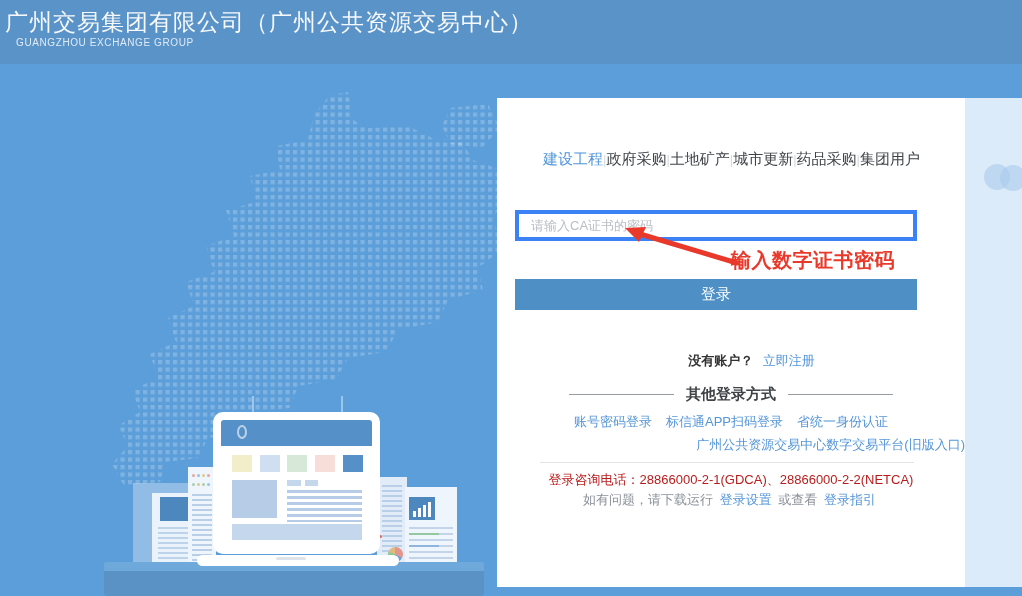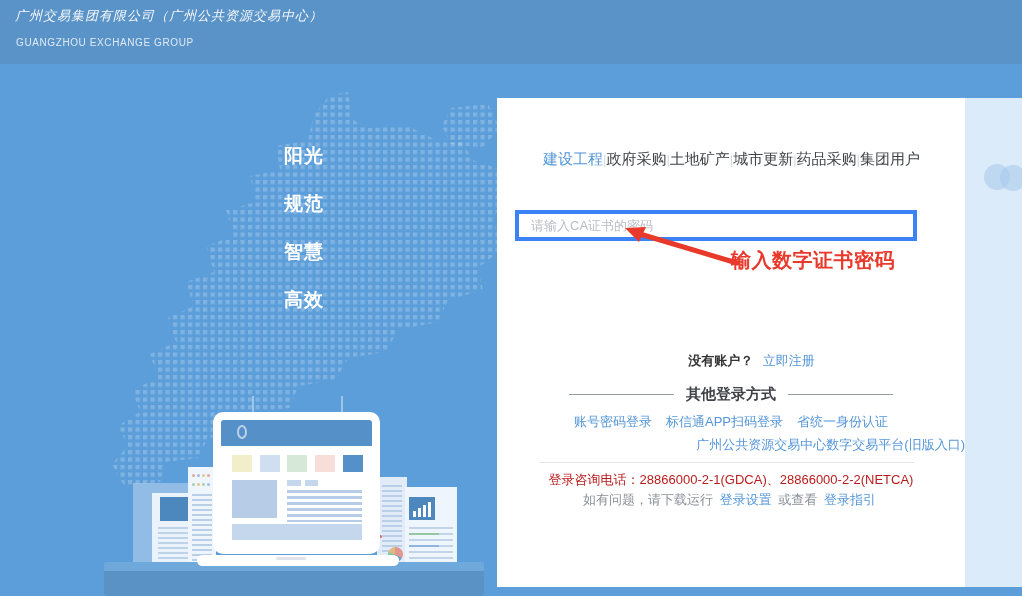--- a/index.html
+++ b/index.html
@@ -2,21 +2,21 @@
 <html><head>
 <meta charset="utf-8">
 <style>
   * { margin:0; padding:0; box-sizing:border-box; }
   html,body { width:1022px; height:596px; }
   body { font-family:"Liberation Sans","DejaVu Sans",sans-serif; }
   .page { position:relative; width:1022px; height:596px; overflow:hidden; background:#5c9ed9; }
 
   
   .header { position:absolute; left:0; top:0; width:1022px; height:64px; background:#5a93c7; z-index:10; }
-  .header-title { position:absolute; left:15px; top:7px; font-size:13px; color:#f6f9fc; letter-spacing:1px;font-style:italic; }
+  .header-title { position:absolute; left:5px; top:7px; font-size:23px; color:#f6f9fc; letter-spacing:1px; }
   .header-sub { position:absolute; left:16px; top:37px; font-size:10px; color:#dfeaf6; letter-spacing:.6px; }
 
   
   .map-svg { position:absolute; left:68px; top:90px; z-index:1; }
 
   
   .slogans { position:absolute; left:284px; top:146px; display:flex; flex-direction:column; gap:29px; z-index:2; }
   .slogan { font-size:19px; font-weight:bold; color:#ffffff; letter-spacing:1px; line-height:19px; }
 
   
@@ -112,26 +112,20 @@
   <svg class="map-svg" width="440" height="400" viewBox="0 0 440 400">
     <defs>
       <pattern id="dots" width="7.5" height="7.5" patternUnits="userSpaceOnUse">
         <rect width="4.2" height="4.2" fill="rgba(255,255,255,0.22)"></rect>
       </pattern>
     </defs>
     <path fill="url(#dots)" d="M262,5 L280,2 L285,30 L300,38 L340,36 L368,50 L392,48 L405,70 L428,78 L438,102 L425,130 L436,158 L410,178 L415,200 L380,210 L370,232 L330,240 L318,262 L280,268 L268,290 L230,296 L222,318 L186,322 L174,344 L140,348 L130,368 L98,372 L92,392 L56,396 L44,374 L60,356 L50,336 L72,322 L64,300 L90,288 L82,264 L108,252 L100,228 L126,216 L118,192 L146,182 L138,156 L166,146 L158,120 L188,112 L182,86 L212,80 L208,56 L240,50 L246,24 Z"></path>
     <path fill="url(#dots)" d="M382,18 L420,14 L432,38 L414,58 L382,54 L374,36 Z"></path>
   </svg>
 
-  <div class="slogans">
-    <div class="slogan">阳光</div>
-    <div class="slogan">规范</div>
-    <div class="slogan">智慧</div>
-    <div class="slogan">高效</div>
-  </div>
 
   <div class="antenna" style="left:252px; top:396px;"></div>
   <div class="antenna" style="left:341px; top:396px;"></div>
 
   <div class="sheet backing-sheet"></div>
   <div class="sheet sheet1">
     <div class="sheet1-img"></div>
     <div class="sheet1-lines"></div>
   </div>
   <div class="sheet sheet2">
@@ -198,20 +192,21 @@
       <span class="tab-sep">|</span>
       <span class="tab">城市更新</span>
       <span class="tab-sep">|</span>
       <span class="tab">药品采购</span>
       <span class="tab-sep">|</span>
       <span class="tab">集团用户</span>
     </div>
 
     <input class="pwd-input" type="text" placeholder="请输入CA证书的密码" style="">
 
+    <button class="login-btn">登录</button>
 
     <div class="register-row">
       <span class="no-account">没有账户？</span>
       <span class="link">立即注册</span>
     </div>
 
     <div class="divider-row">
       <span class="divider-line"></span>
       <span class="divider-text">其他登录方式</span>
       <span class="divider-line"></span>

